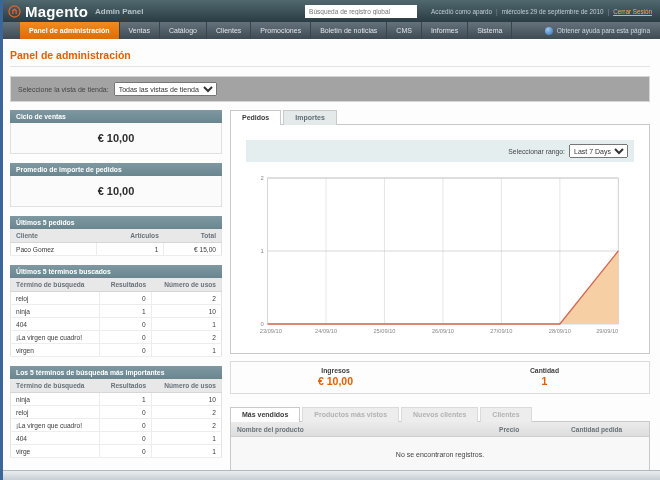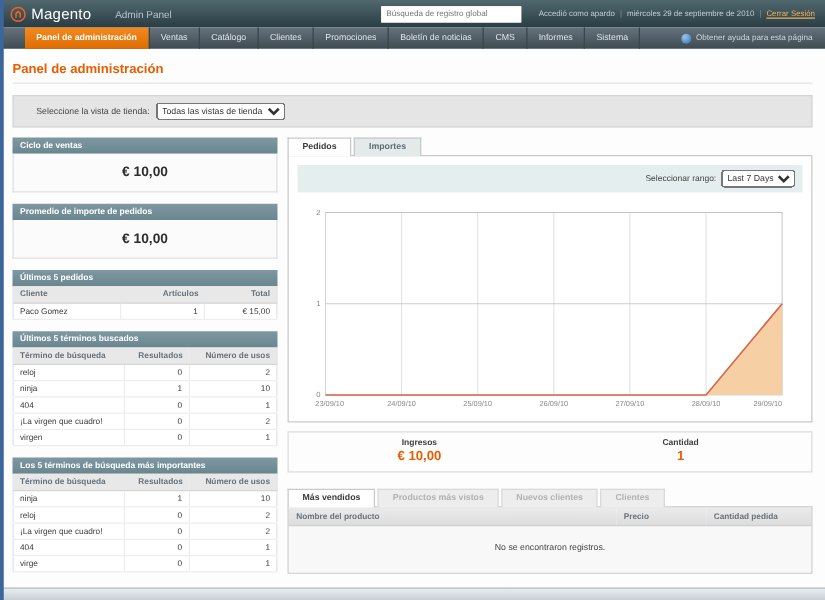--- a/index.html
+++ b/index.html
@@ -9,22 +9,22 @@
     background:#fdfdfd; font-family:"Liberation Sans", sans-serif; color:#333;
   }
   .left-edge { position:absolute; left:0; top:0; width:3px; height:100%; background:#3c659b; z-index:50; }
   .bottom-bar { position:absolute; left:0; bottom:0; width:100%; height:10px;
     background:linear-gradient(#e9edef,#c7cfd5); border-top:1px solid #adb8c0; z-index:40; }
 
   
   .header { height:22px; background:linear-gradient(#51686f,#2a3c44);
     display:flex; align-items:center; padding:0 8px; gap:4px; }
   .logo-badge { width:13px; height:13px; flex:none; }
-  .brand { color:#fff; font-weight:normal; font-size:12px; letter-spacing:.2px; }
-  .brand-suffix { color:#b7c3c9; font-weight:normal; font-size:8px; margin-left:15px; }
+  .brand { color:#fff; font-weight:bold; font-size:15px; letter-spacing:.2px; }
+  .brand-suffix { color:#b7c3c9; font-weight:bold; font-size:8px; margin-left:3px; }
   .header-spacer { flex:1; }
   .global-search { width:112px; height:13px; border:1px solid #fff; background:#fff;
     font-size:6.5px; color:#666; padding:0 3px; font-family:"Liberation Sans",sans-serif; }
   .account-info { display:flex; align-items:center; gap:4px; margin-left:10px;
     font-size:6.3px; color:#c2cdd3; white-space:nowrap; }
   .account-sep { color:#7f8d94; }
   .logout-link { color:#f0b15c; text-decoration:underline; cursor:pointer; }
 
   
   .nav { height:17px; background:linear-gradient(#65727c,#3f4b53);
@@ -34,21 +34,21 @@
   .nav-item.active { background:linear-gradient(#f08b21,#e06c01); color:#fff; font-weight:bold; }
   .nav-help { margin-left:auto; display:flex; align-items:center; gap:4px;
     padding-right:10px; color:#cdd8de; font-size:6.5px; cursor:pointer; }
   .help-globe { width:8px; height:8px; border-radius:50%;
     background:radial-gradient(circle at 35% 30%, #9cc6ec, #2f6fb2); flex:none; }
 
   
   .content { padding:4px 10px 0 10px; }
   .page-title { color:#e85d00; font-size:10.5px; font-weight:bold;
     padding:6px 0 5px; border-bottom:1px solid #e3e3e3; margin-bottom:9px; }
-  .store-bar { border:1px solid #d5d5d5; background:#e5e5e5; padding:5px 18px;
+  .store-bar { border:1px solid #d5d5d5; background:#a3a3a3; padding:5px 7px;
     font-size:7px; color:#444; display:flex; align-items:center; gap:5px; }
   select { font-size:7px; height:14px; font-family:"Liberation Sans",sans-serif; color:#333; }
 
   .main { display:flex; gap:8px; margin-top:8px; align-items:flex-start; }
   .left-col { width:212px; flex:none; }
   .right-col { flex:1; min-width:0; }
 
   
   .card { margin-bottom:9px; }
   .card-header { background:linear-gradient(#7f98a2,#69868f); color:#fff;
@@ -64,21 +64,21 @@
     border-left:1px solid #ededed; background:#fff; }
   .mini-table td:first-child { border-left:none; }
 
   
   .tab-strip { display:flex; gap:2px; position:relative; z-index:2; }
   .tab { padding:3px 11px 4px; font-size:7px; font-weight:bold; cursor:pointer;
     border:1px solid #c9c9c9; border-bottom:none; background:#e4e9ea; color:#5d6e76;
     margin-bottom:-1px; white-space:nowrap; }
   .tab.active { background:#fff; color:#3a3a3a; }
   .tab.disabled { background:#ededed; color:#b2b2b2; border-color:#dadada; cursor:default; }
-  .panel-box { border:1px solid #c9c9c9; background:#fff; padding:7px; position:relative; z-index:1; }
+  .panel-box { border:1px solid #c9c9c9; background:#fff; padding:15px; position:relative; z-index:1; }
   .panel-box.no-pad { padding:0; }
 
   .range-bar { background:#e4eeee; padding:4px 6px; display:flex; justify-content:flex-end;
     align-items:center; gap:4px; font-size:6.8px; color:#444; margin-bottom:6px; }
 
   .chart-wrap { padding:2px 2px 0; }
   .chart-wrap svg { display:block; width:100%; height:168px; }
 
   .stats-box { margin-top:7px; border:1px solid #dcdcdc; background:#fdfdfd;
     display:flex; padding:5px 0 6px; }

